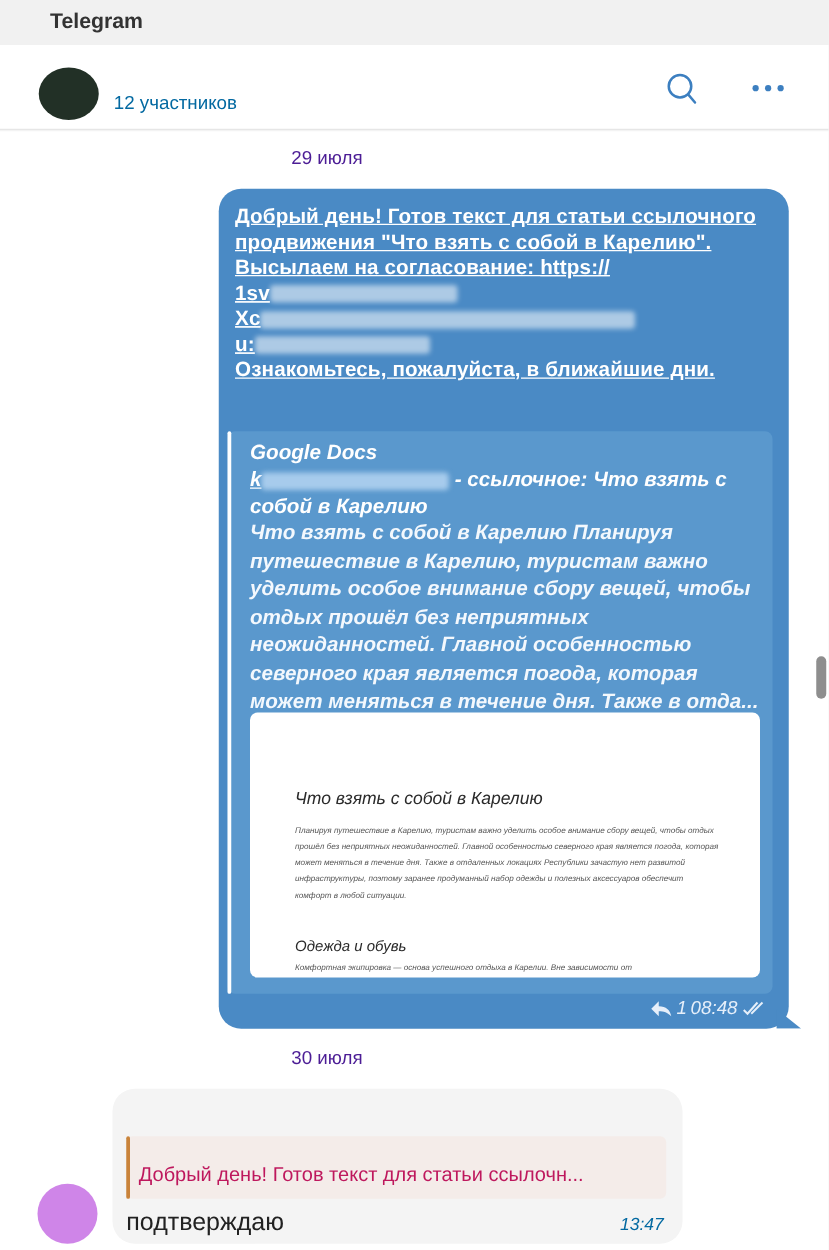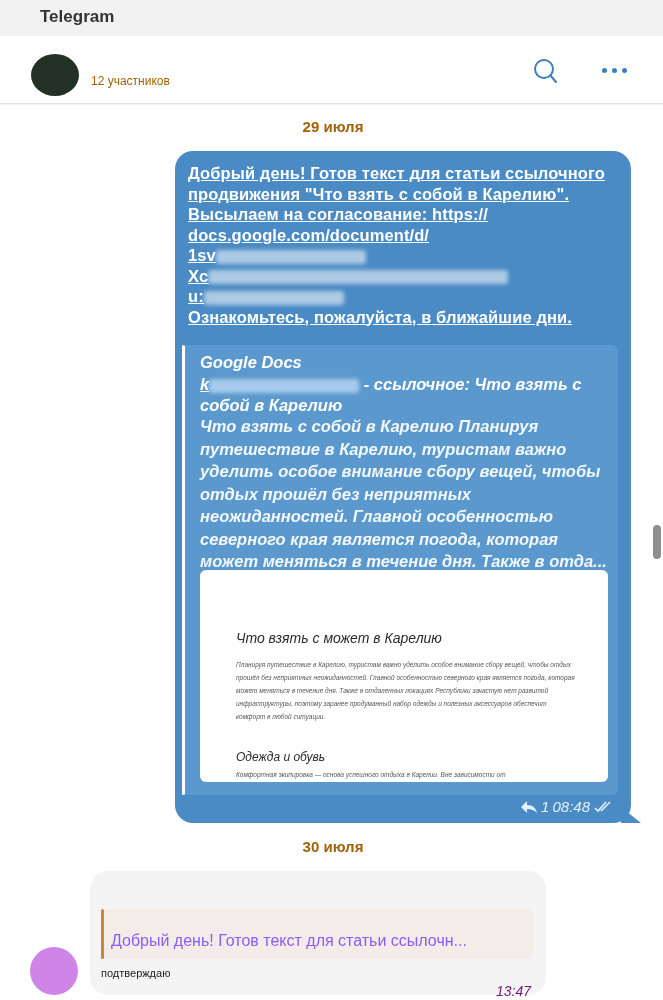--- a/index.html
+++ b/index.html
@@ -4,28 +4,28 @@
 <style>
   * { box-sizing: border-box; margin: 0; padding: 0; }
   html, body { width: 663px; height: 1000px; overflow: hidden; background: #f3f3f3; }
   body { font-family: "Liberation Sans", "DejaVu Sans", sans-serif; position: relative; }
 
   .titlebar { position: absolute; left: 0; top: 0; width: 663px; height: 36px; background: #f1f1f1; padding-left: 16px; }
   .titlebar .app-title { position: absolute; left: 40px; top: 7px; font-size: 17px; font-weight: bold; color: #333; }
 
   .chat-header { position: absolute; left: 0; top: 36px; width: 663px; height: 68px; background: #fff; border-bottom: 1px solid #e6e6e6; }
   .chat-header .avatar { position: absolute; left: 31px; top: 18px; width: 48px; height: 42px; border-radius: 50%; background: #223026; }
-  .chat-header .members { position: absolute; left: 91px; top: 38px; font-size: 12px; color: #a16207; }
+  .chat-header .members { position: absolute; left: 91px; top: 38px; font-size: 15px; color: #0369a1; }
   .chat-header .search-btn { position: absolute; left: 530px; top: 20px; width: 32px; height: 32px; cursor: pointer; }
   .chat-header .more-btn { position: absolute; left: 602px; top: 26px; width: 30px; height: 16px; cursor: pointer; display: flex; gap: 5px; align-items: center; }
   .chat-header .more-btn span { width: 5px; height: 5px; border-radius: 50%; background: #3c7fc0; display: block; }
 
   .messages { position: absolute; left: 0; top: 105px; width: 663px; height: 895px; background: #fff; }
 
-  .date-sep { position: absolute; font-size: 15px; color: #a16207; text-align: center; width: 200px; font-weight: bold; }
+  .date-sep { position: absolute; font-size: 15px; color: #4c1d95; width: 200px; }
 
   .bubble-out { position: absolute; left: 175px; top: 46px; width: 456px; height: 672px; background: #4a8ac5; border-radius: 18px; color: #fff; }
   .bubble-out .tail { position: absolute; right: -10px; bottom: 0; width: 20px; height: 16px; background: #4a8ac5; clip-path: polygon(0 0, 100% 100%, 0 100%); }
   .bubble-out .text { position: absolute; left: 13px; top: 12px; width: 430px; font-size: 16.5px; line-height: 20.5px; font-weight: bold; letter-spacing: 0.1px; }
   .bubble-out .text .line { display: block; white-space: nowrap; text-decoration: underline; }
   .bubble-out .link { text-decoration: underline; color: #fff; }
   .redact { display: inline-block; height: 14px; vertical-align: middle; background: rgba(255,255,255,0.55); filter: blur(2px); border-radius: 3px; }
 
   .preview { position: absolute; left: 7px; top: 194px; width: 436px; height: 450px; background: #5a98cd; border-radius: 6px; font-style: italic; }
   .preview .bar { position: absolute; left: 0; top: 0; width: 3px; height: 100%; background: #fff; border-radius: 2px; }
@@ -38,23 +38,23 @@
   .doc-thumb .dtitle { position: absolute; left: 36px; top: 60px; font-size: 14px; color: #2a2a2a; }
   .doc-thumb .dpara { position: absolute; left: 36px; top: 88px; width: 340px; font-size: 6.5px; line-height: 13px; color: #555; }
   .doc-thumb .dh2 { position: absolute; left: 36px; top: 180px; font-size: 12px; color: #2a2a2a; }
   .doc-thumb .dpara2 { position: absolute; left: 36px; top: 201px; width: 340px; font-size: 6.5px; color: #555; white-space: nowrap; }
 
   .meta-out { position: absolute; right: 16px; bottom: 8px; font-size: 15px; font-style: italic; color: #e6effa; display: flex; align-items: center; gap: 3px; }
 
   .bubble-in { position: absolute; left: 90px; top: 766px; width: 456px; height: 124px; background: #f4f4f4; border-radius: 18px; }
   .bubble-in .reply { position: absolute; left: 11px; top: 38px; width: 432px; height: 50px; background: #f4ece9; border-radius: 5px; }
   .bubble-in .reply .bar { position: absolute; left: 0; top: 0; width: 3px; height: 100%; background: #c9833a; border-radius: 2px; }
-  .bubble-in .reply .rtext { position: absolute; left: 10px; top: 23px; font-size: 16px; color: #8b5cf6; white-space: nowrap; }
-  .bubble-in .body { position: absolute; left: 11px; top: 96px; font-size: 11px; color: #222; }
-  .bubble-in .time { position: absolute; right: 15px; top: 112px; font-size: 14px; font-style: italic; color: #701a75; }
+  .bubble-in .reply .rtext { position: absolute; left: 10px; top: 23px; font-size: 16px; color: #be185d; white-space: nowrap; }
+  .bubble-in .body { position: absolute; left: 11px; top: 96px; font-size: 20px; color: #222; }
+  .bubble-in .time { position: absolute; right: 15px; top: 100px; font-size: 14px; font-style: italic; color: #0369a1; }
   .sender-avatar { position: absolute; left: 30px; top: 842px; width: 48px; height: 48px; border-radius: 50%; background: #cf85e8; }
 
   .scrollbar { position: absolute; left: 653px; top: 420px; width: 8px; height: 34px; background: #8e8e8e; border-radius: 4px; cursor: pointer; }
 </style>
 </head>
 <body>
 
 <div class="titlebar">
   <span class="app-title">Telegram</span>
 </div>
@@ -78,21 +78,20 @@
 <div class="messages">
 
   <div class="date-sep" style="left:233px; top:13px;">29 июля</div>
 
   <div class="bubble-out">
     <div class="tail"></div>
     <div class="text">
       <span class="line">Добрый день! Готов текст для статьи ссылочного</span>
       <span class="line">продвижения "Что взять с собой в Карелию".</span>
       <span class="line"><span>Высылаем на согласование: </span><a class="link">https://</a></span>
-      <span class="line"><a class="link">docs.google.com/document/d/</a></span>
       <span class="line"><a class="link">1sv</a><span class="redact" style="width:150px"></span></span>
       <span class="line"><a class="link">Xc</a><span class="redact" style="width:300px"></span></span>
       <span class="line"><a class="link">u:</a><span class="redact" style="width:140px"></span></span>
       <span class="line">Ознакомьтесь, пожалуйста, в ближайшие дни.</span>
     </div>
 
     <div class="preview">
       <div class="bar"></div>
       <div class="site">Google Docs</div>
       <div class="ptitle">
@@ -103,21 +102,21 @@
       <div class="pdesc">
         <span class="line">Что взять с собой в Карелию Планируя</span>
         <span class="line">путешествие в Карелию, туристам важно</span>
         <span class="line">уделить особое внимание сбору вещей, чтобы</span>
         <span class="line">отдых прошёл без неприятных</span>
         <span class="line">неожиданностей. Главной особенностью</span>
         <span class="line">северного края является погода, которая</span>
         <span class="line">может меняться в течение дня. Также в отда...</span>
       </div>
       <div class="doc-thumb">
-        <div class="dtitle">Что взять с может в Карелию</div>
+        <div class="dtitle">Что взять с собой в Карелию</div>
         <div class="dpara">Планируя путешествие в Карелию, туристам важно уделить особое внимание сбору вещей, чтобы отдых прошёл без неприятных неожиданностей. Главной особенностью северного края является погода, которая может меняться в течение дня. Также в отдаленных локациях Республики зачастую нет развитой инфраструктуры, поэтому заранее продуманный набор одежды и полезных аксессуаров обеспечит комфорт в любой ситуации.</div>
         <div class="dh2">Одежда и обувь</div>
         <div class="dpara2">Комфортная экипировка — основа успешного отдыха в Карелии. Вне зависимости от</div>
       </div>
     </div>
 
     <div class="meta-out">
       <svg width="18" height="14" viewBox="0 0 18 14">
         <path d="M7 1 L1 7 L7 13 L7 9 C11 9 14 10 17 13 C16 8 13 5 7 5 Z" fill="#e6effa"></path>
       </svg>

